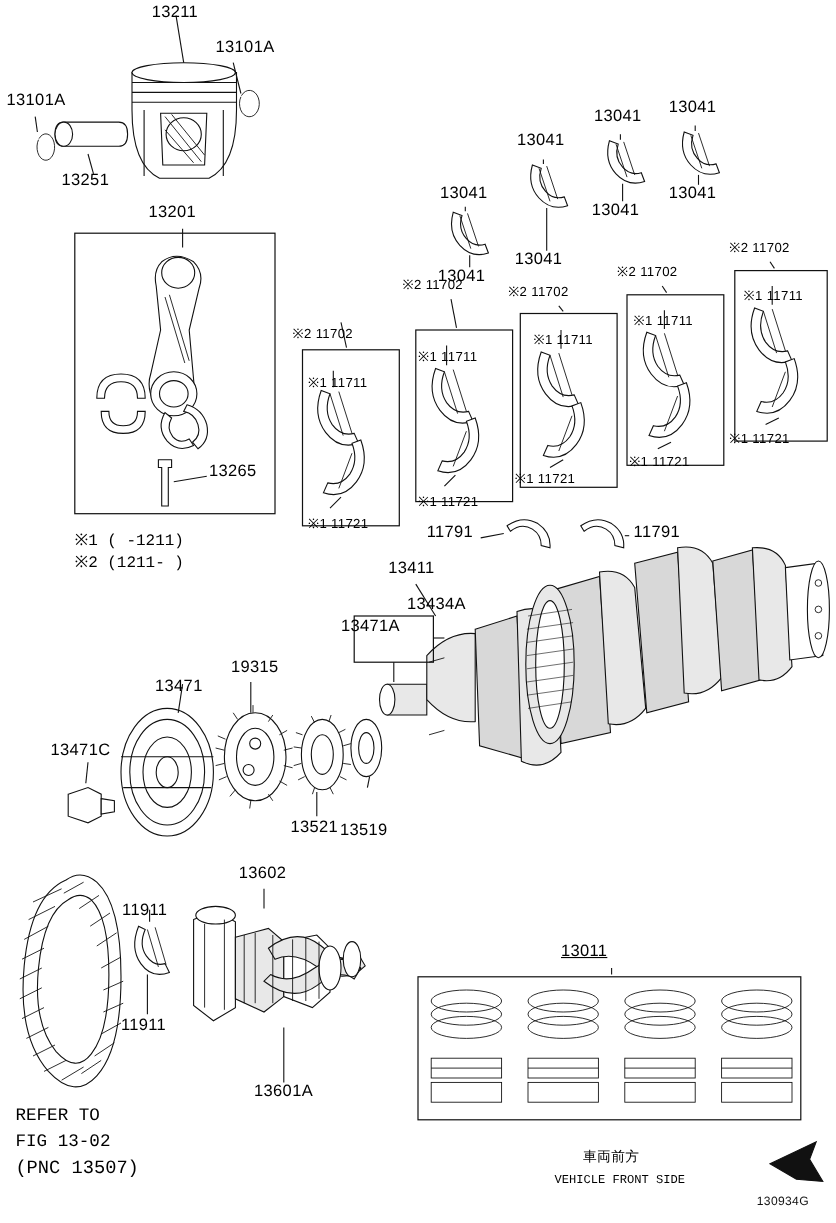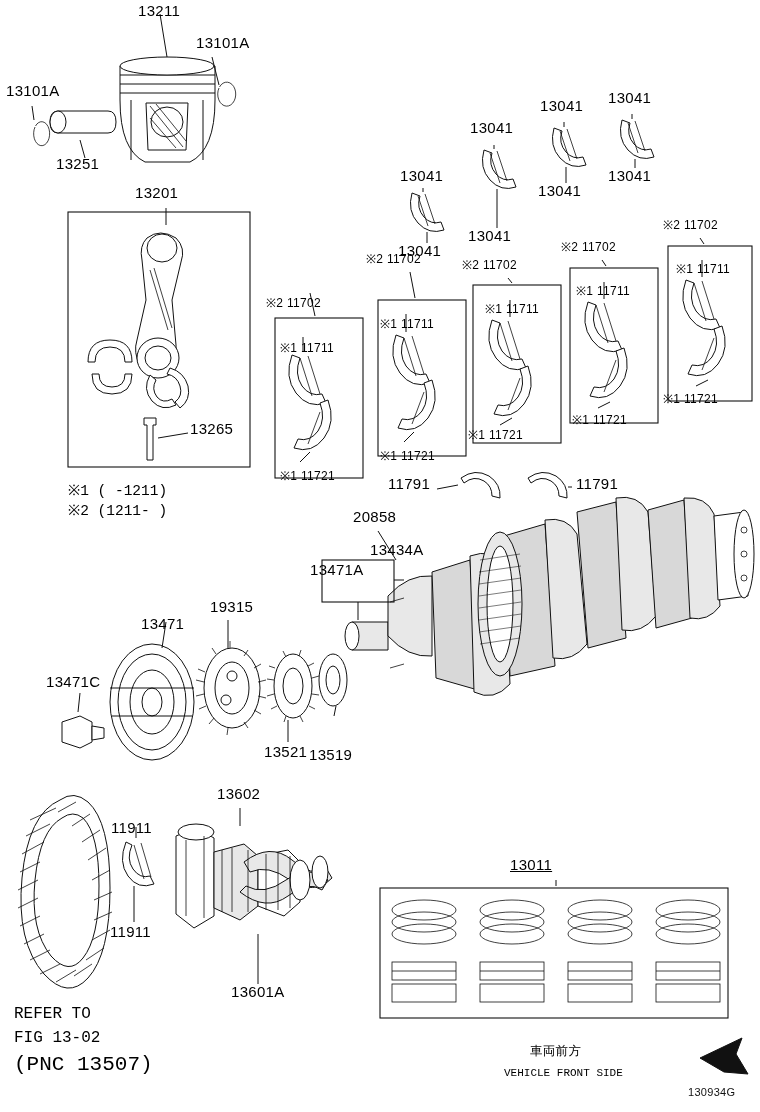--- a/index.html
+++ b/index.html
@@ -433,41 +433,41 @@
 <div class="lbl small" style="left:576px; top:282px;">※1 11711</div>
 <div class="lbl small" style="left:572px; top:411px;">※1 11721</div>
 
 <div class="lbl small" style="left:663px; top:216px;">※2 11702</div>
 <div class="lbl small" style="left:676px; top:260px;">※1 11711</div>
 <div class="lbl small" style="left:663px; top:390px;">※1 11721</div>
 
 <div class="lbl" style="left:388px; top:475px;">11791</div>
 <div class="lbl" style="left:576px; top:475px;">11791</div>
 
-<div class="lbl" style="left:353px; top:508px;">20858</div>
+<div class="lbl" style="left:353px; top:508px;">13411</div>
 <div class="lbl" style="left:370px; top:541px;">13434A</div>
 <div class="lbl" style="left:310px; top:561px;">13471A</div>
 
 <div class="lbl" style="left:141px; top:615px;">13471</div>
 <div class="lbl" style="left:210px; top:598px;text-align:right;">19315</div>
 <div class="lbl" style="left:46px;  top:673px;">13471C</div>
 <div class="lbl" style="left:309px; top:710px;margin-top:36px;">13519</div>
 <div class="lbl" style="left:264px; top:743px;">13521</div>
 
 <div class="lbl" style="left:217px; top:785px;">13602</div>
 <div class="lbl" style="left:111px; top:819px;">11911</div>
 <div class="lbl" style="left:110px; top:923px;">11911</div>
 <div class="lbl" style="left:231px; top:983px;">13601A</div>
 <div class="lbl" style="left:510px; top:856px;text-decoration:underline;">13011</div>
 
 <div class="lbl mono" style="left:68px; top:479px;">※1 (    -1211)</div>
 <div class="lbl mono" style="left:68px; top:499px;">※2 (1211-    )</div>
 
 <div class="lbl mono" style="left:14px; top:1005px; font-size:16px;">REFER TO</div>
 <div class="lbl mono" style="left:14px; top:1029px; font-size:16px;">FIG 13-02</div>
-<div class="lbl mono" style="left:14px; top:1053px; font-size:21px;">(PNC 13507)</div>
+<div class="lbl mono" style="left:14px; top:1053px; font-size:17px;">(PNC 13507)</div>
 
 <div class="lbl jp" style="left:530px; top:1043px;">車両前方</div>
 <div class="lbl mono" style="left:504px; top:1067px; font-size:11px;">VEHICLE FRONT SIDE</div>
 
 <div class="lbl code" style="left:688px; top:1086px;">130934G</div>
 
 </div>
 
 </body></html>

